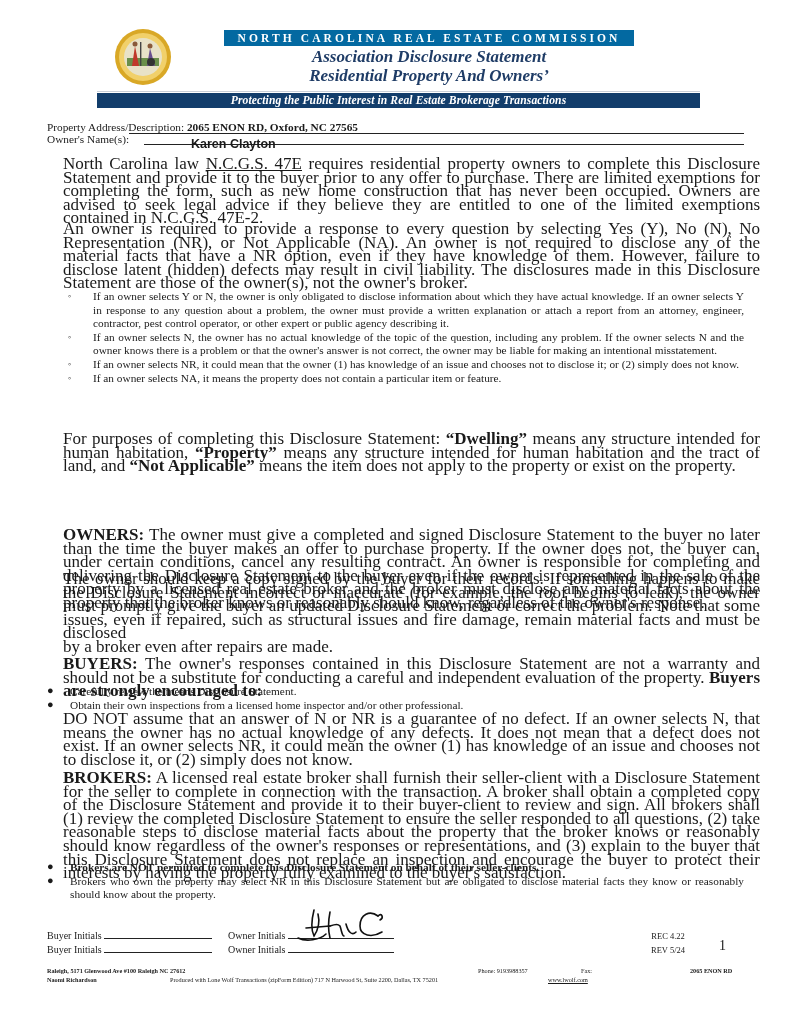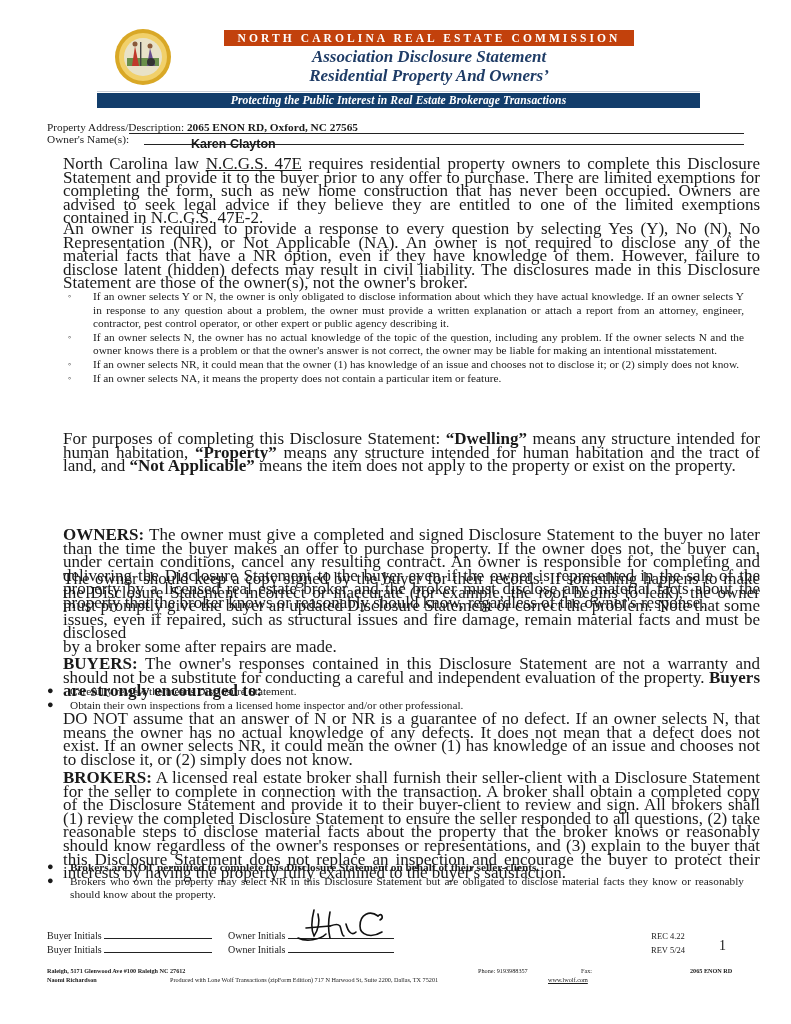--- a/index.html
+++ b/index.html
@@ -2,21 +2,21 @@
 <html><head>
 <meta charset="utf-8">
 <style>
   html, body { margin: 0; padding: 0; background: #ffffff; }
   body { width: 791px; height: 1024px; position: relative; overflow: hidden;
          font-family: "Liberation Serif", serif; color: #1a1a1a; }
   .abs { position: absolute; }
 
   
   #seal { left: 113px; top: 28px; width: 60px; height: 58px; }
-  #agency-bar { left: 224px; top: 30px; width: 410px; height: 16px; background: #c2410c;
+  #agency-bar { left: 224px; top: 30px; width: 410px; height: 16px; background: #0369a1;
                 color: #fff; font-family: "Liberation Serif", serif; font-weight: bold;
                 font-size: 11.5px; letter-spacing: 3.1px; text-align: center; line-height: 16px; }
   #title { left: 224px; top: 47px; width: 410px; text-align: center; color: #1f3c66;
            font-family: "Liberation Serif", serif; font-weight: bold; font-style: italic;
            font-size: 17px; line-height: 19px; }
   #tagline-bar { left: 97px; top: 93px; width: 603px; height: 15px; background: #123d6b;
                  color: #fff; font-family: "Liberation Serif", serif; font-style: italic; font-weight: bold;
                  font-size: 11.6px; text-align: center; line-height: 15px; letter-spacing: 0.1px; }
   #tagline-top-rule { left: 97px; top: 91px; width: 603px; height: 1px; background: #c9cfd8; }
 
@@ -126,21 +126,21 @@
 <div id="p3" class="abs para">
   <span>For purposes of completing this Disclosure Statement: </span><b>“Dwelling”</b><span> means any structure intended for human habitation, </span><b>“Property”</b><span> means any structure intended for human habitation and the tract of land, and </span><b>“Not Applicable”</b><span> means the item does not apply to the property or exist on the property.</span>
 </div>
 
 <div id="p4" class="abs para">
   <b>OWNERS:</b><span> The owner must give a completed and signed Disclosure Statement to the buyer no later than the time the buyer makes an offer to purchase property. If the owner does not, the buyer can, under certain conditions, cancel any resulting contract. An owner is responsible for completing and delivering the Disclosure Statement to the buyer even if the owner is represented in the sale of the property by a licensed real estate broker and the broker must disclose any material facts about the property that the broker knows or reasonably should know, regardless of the owner's response.</span>
 </div>
 
 <div id="p5" class="abs para">
   <div>The owner should keep a copy signed by the buyer for their records. If something happens to make the Disclosure Statement incorrect or inaccurate (for example, the roof begins to leak), the owner must promptly give the buyer an updated Disclosure Statement or correct the problem. Note that some issues, even if repaired, such as structural issues and fire damage, remain material facts and must be disclosed</div>
-  <div>by a broker some after repairs are made.</div>
+  <div>by a broker even after repairs are made.</div>
 </div>
 
 <div id="p6" class="abs para">
   <b>BUYERS:</b><span> The owner's responses contained in this Disclosure Statement are not a warranty and should not be a substitute for conducting a careful and independent evaluation of the property. </span><b>Buyers are strongly encouraged to:</b>
 </div>
 
 <div id="list-buyer" class="abs bullet-list">
   <div class="dot-item"><span class="mark">●</span><span>Carefully review the means Disclosure Statement.</span></div>
   <div class="dot-item"><span class="mark">●</span><span>Obtain their own inspections from a licensed home inspector and/or other professional.</span></div>
 </div>

